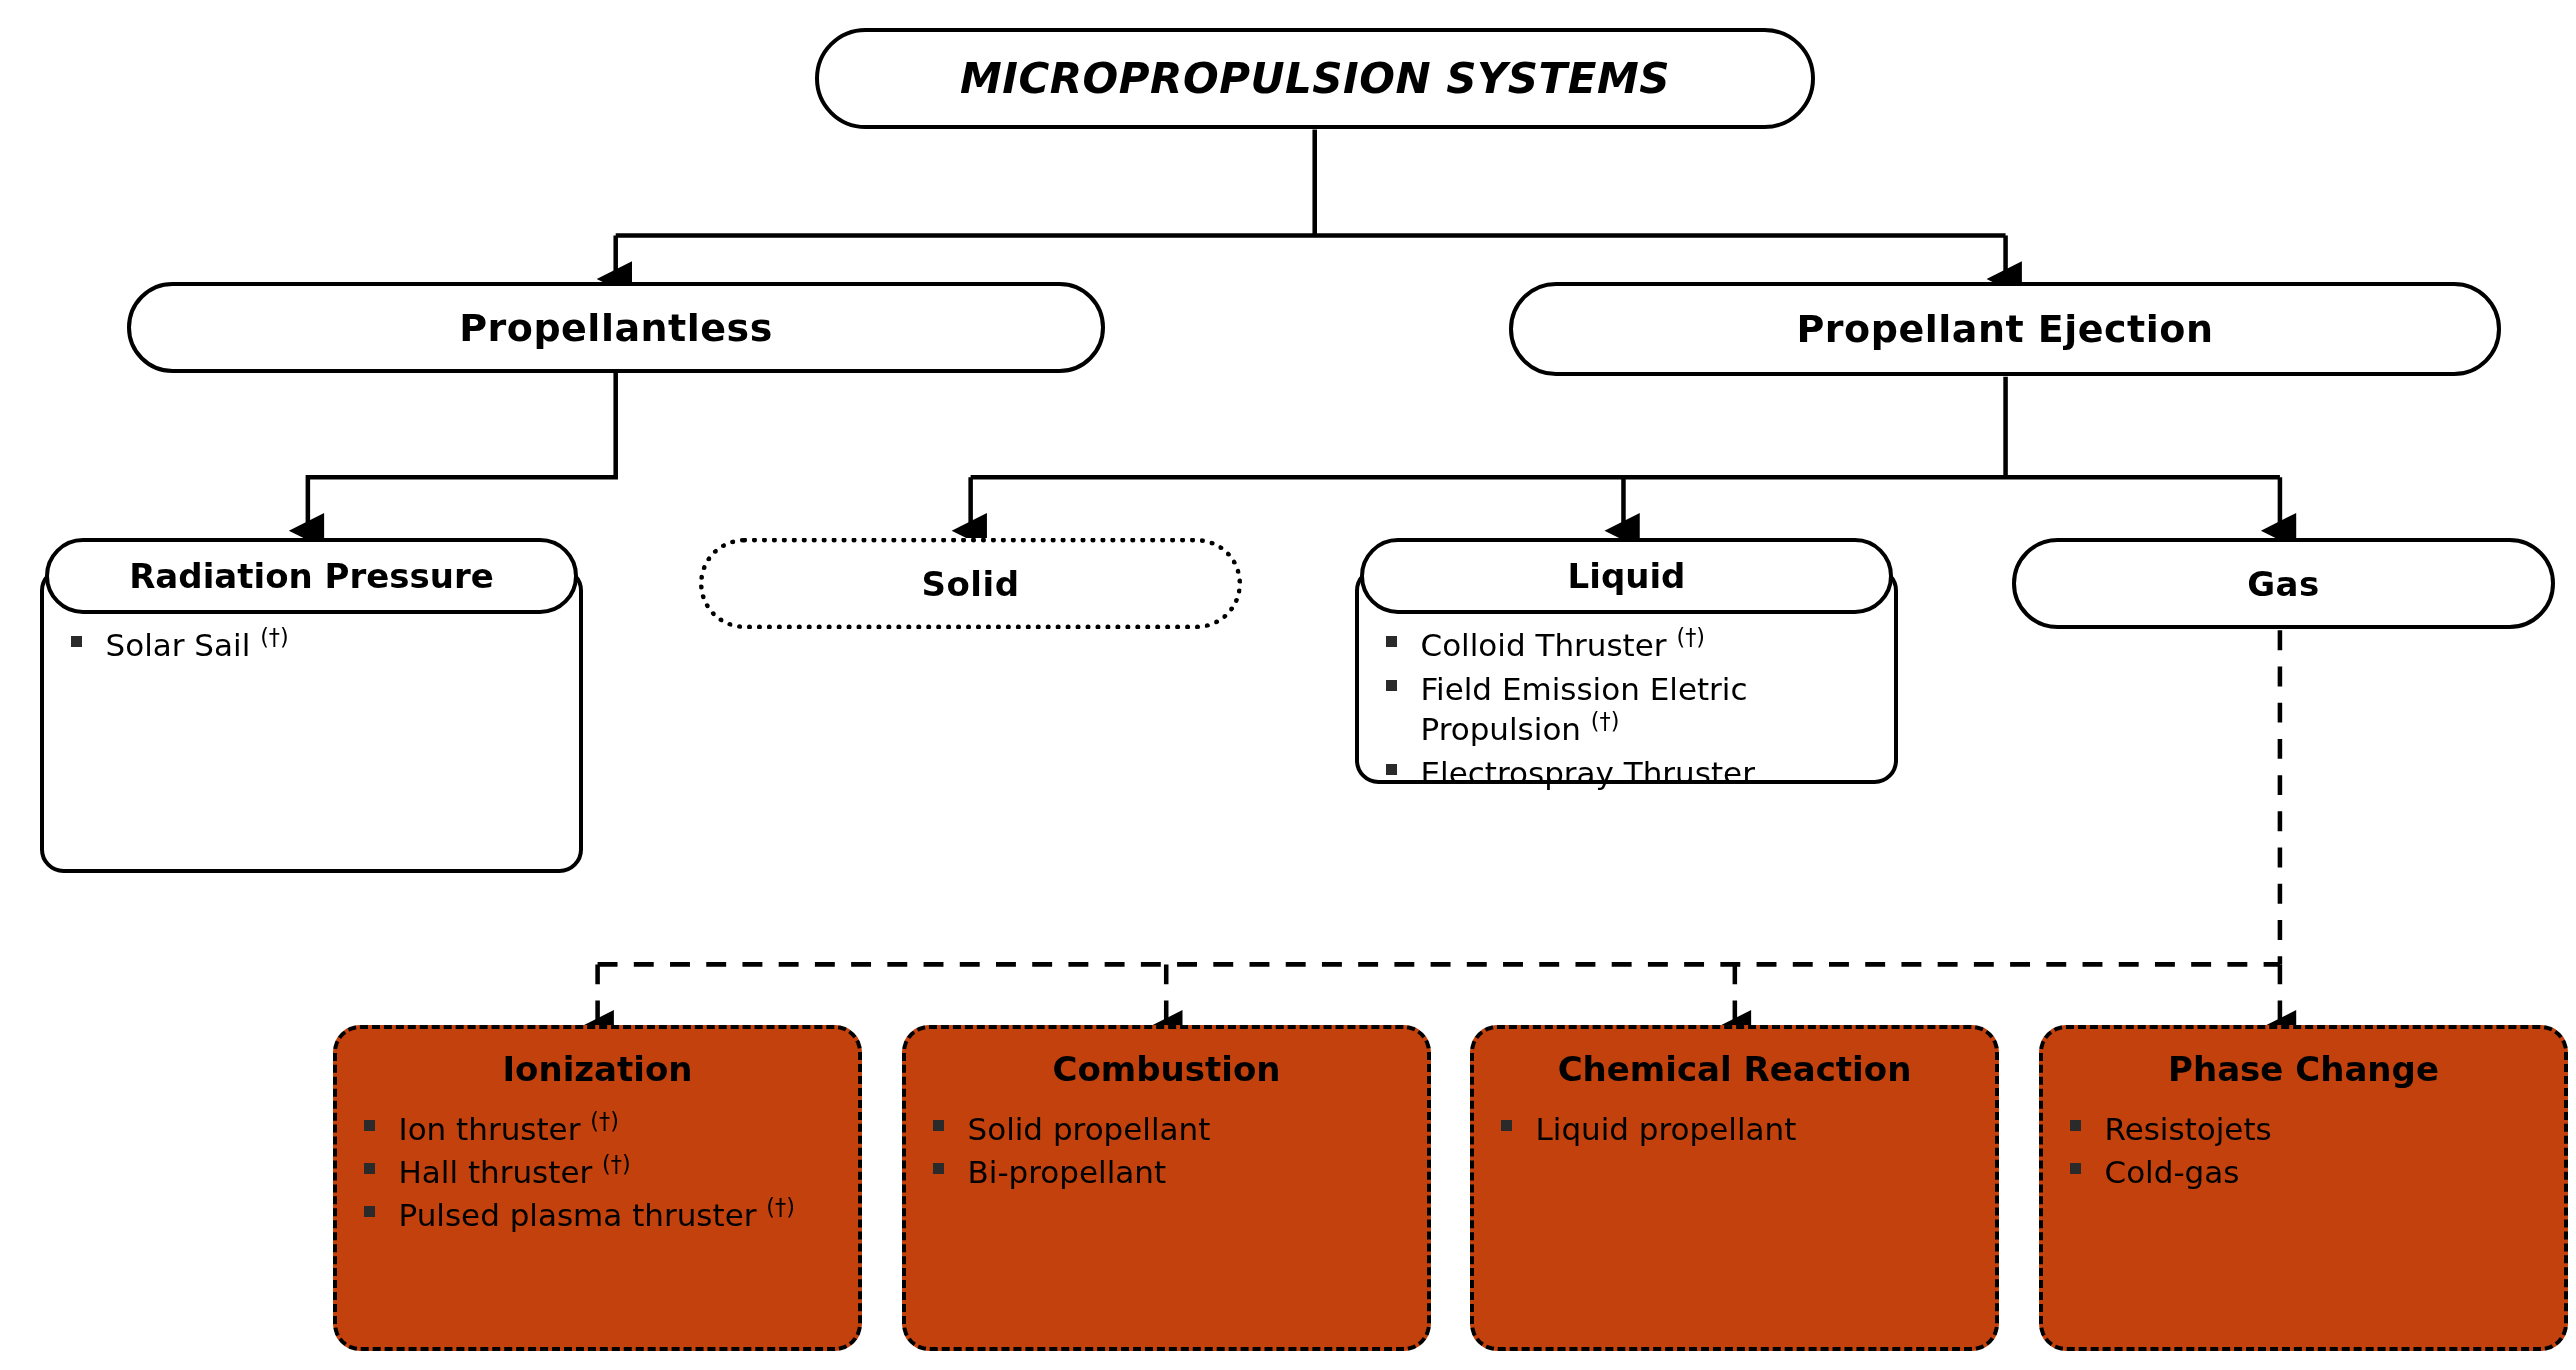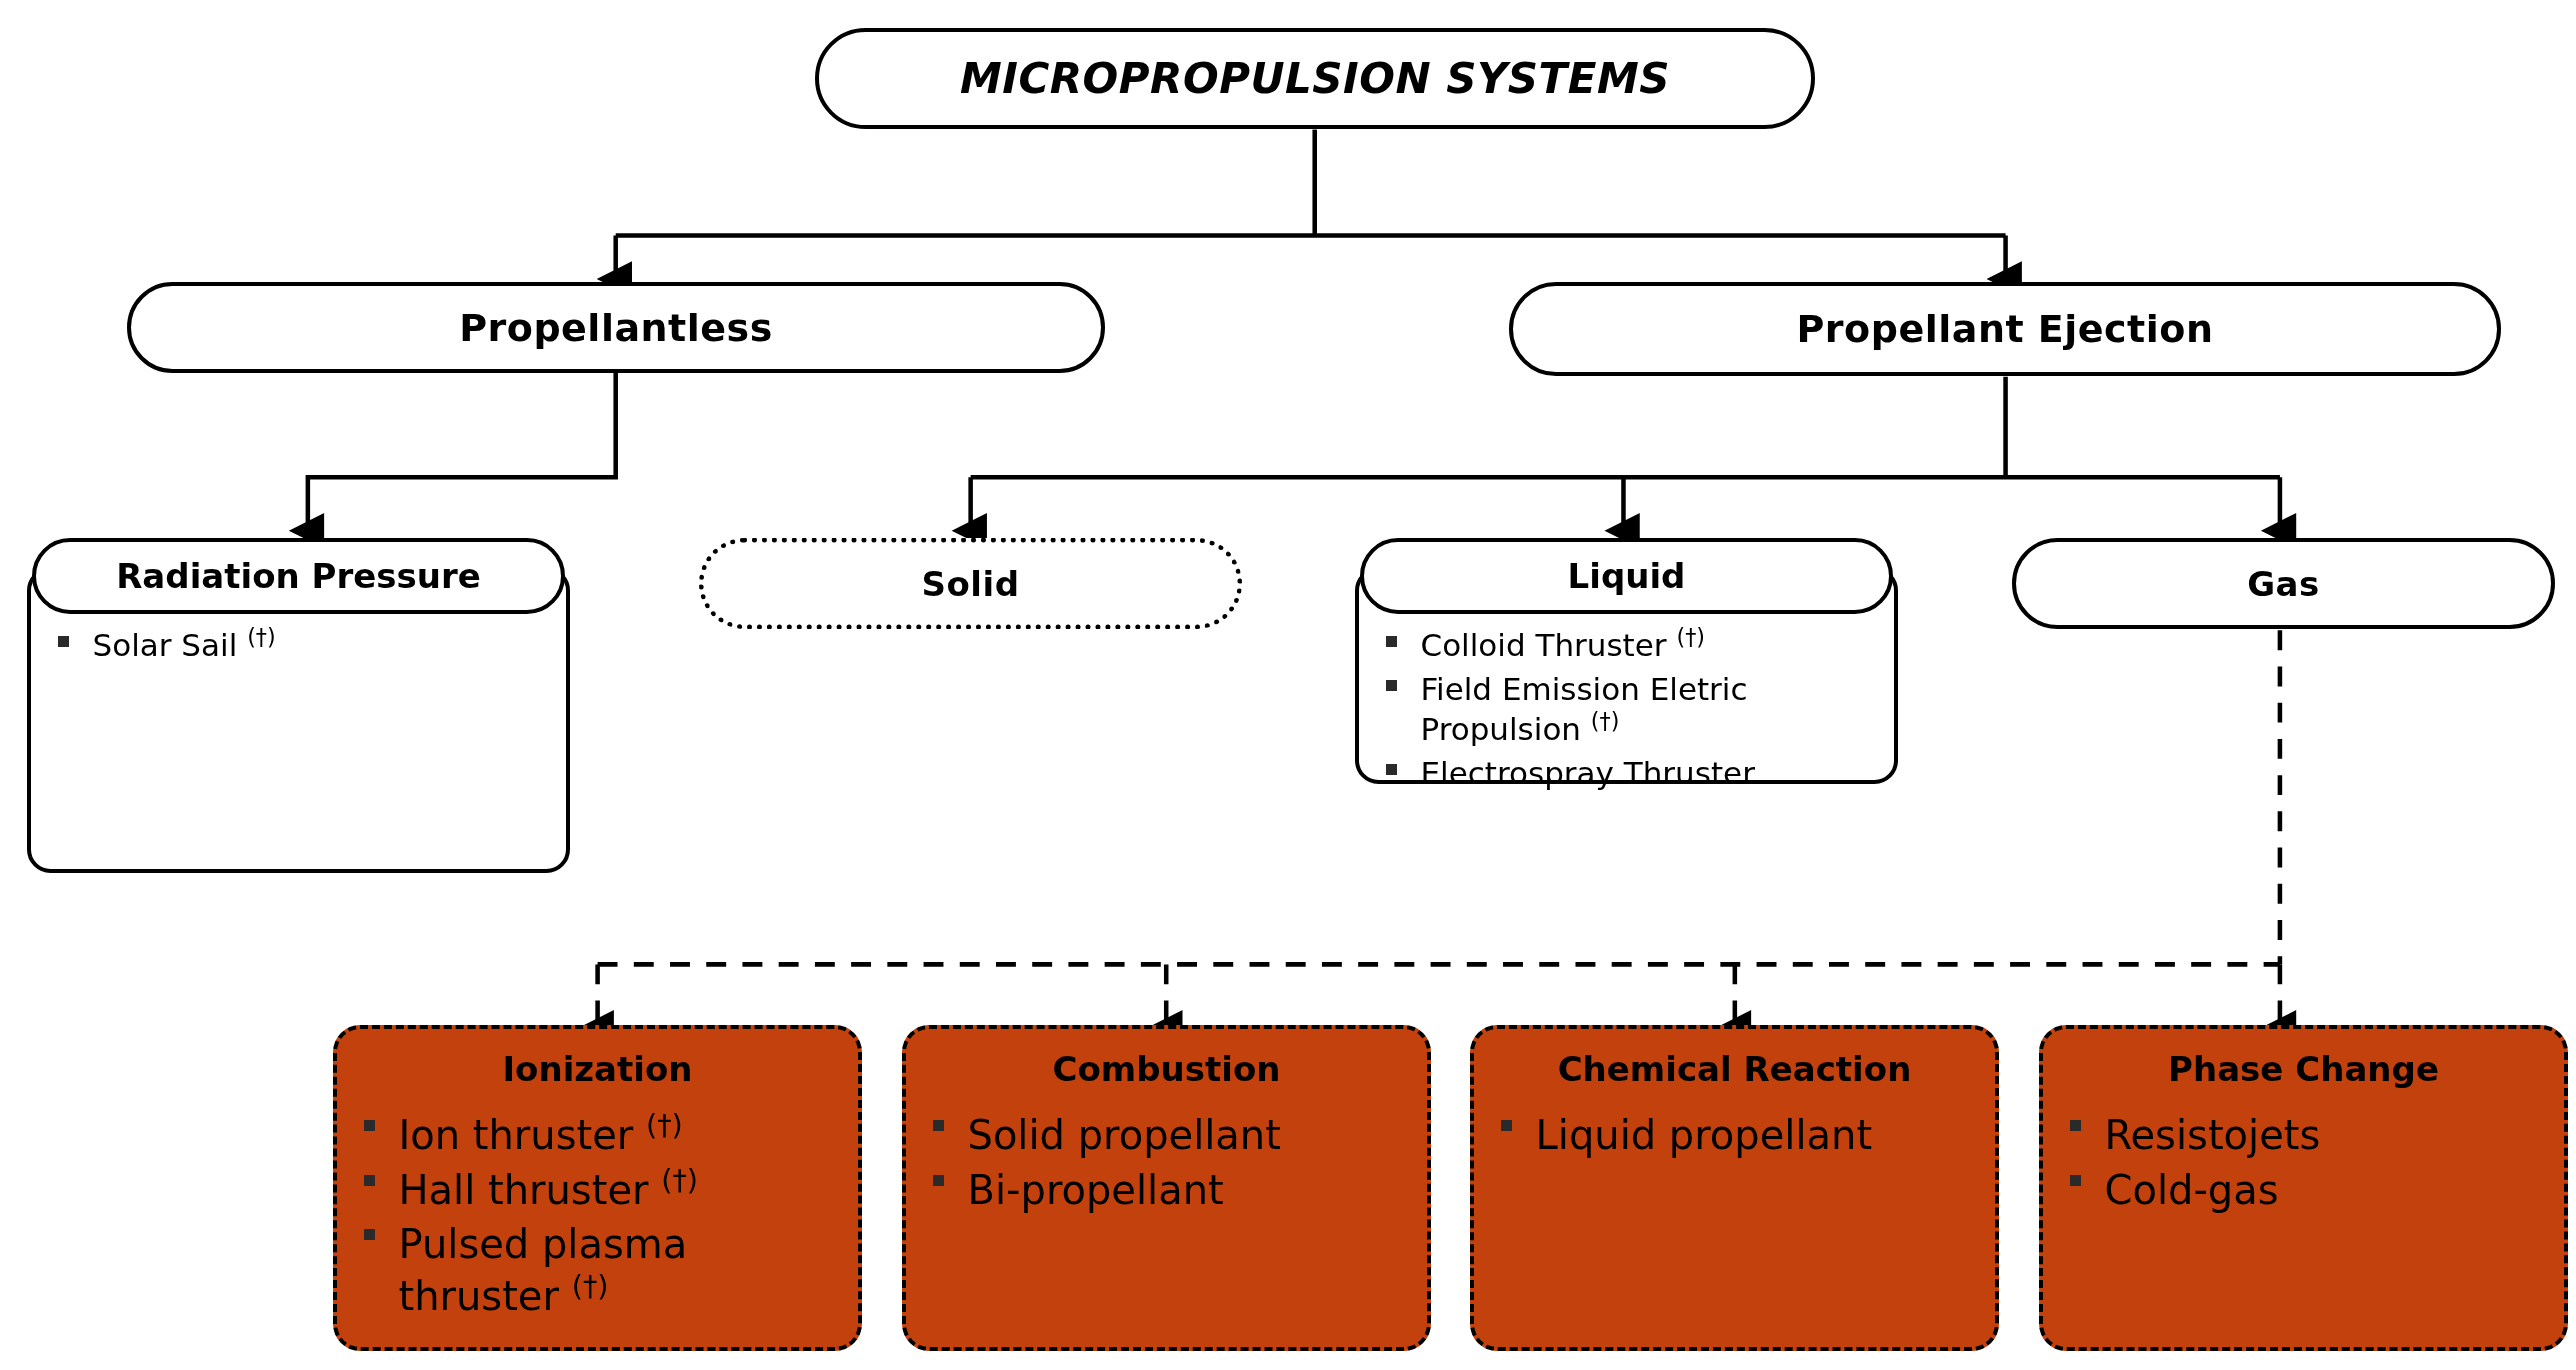--- a/index.html
+++ b/index.html
@@ -146,21 +146,21 @@
     line-height: 1.30;
     margin-bottom: 2.7px;
   }
 
   
   .t-root .cap { font-size: 42px; }
   .t-mid  .cap { font-size: 38px; }
   .t-sub  .cap { font-size: 34px; }
   .card-list li { font-size: 31px; }
   .leaf-title  { font-size: 34px; }
-  .leaf-list li { font-size: 40px; }
+  .leaf-list li { font-size: 31px; }
 </style>
 </head>
 <body>
 
 <div id="root">
 
   <svg id="edges" viewBox="0 0 2845 1514" xmlns="http://www.w3.org/2000/svg">
     <defs>
       <marker id="arrow" markerWidth="9" markerHeight="9" refX="4.5" refY="4.2" orient="auto" markerUnits="strokeWidth">
         <path d="M0.6,0.6 L8.4,0.6 L4.5,8.4 Z" fill="#000000"></path>
@@ -200,21 +200,21 @@
   </div>
 
   <div class="pill t-mid" style="left:127px; top:282px; width:978px; height:91px;">
     <span class="cap">Propellantless</span>
   </div>
 
   <div class="pill t-mid" style="left:1509px; top:282px; width:992px; height:94px;">
     <span class="cap">Propellant Ejection</span>
   </div>
 
-  <div class="card t-sub" style="left:27px; top:538px; width:543px; height:335px;border-radius:25px;">
+  <div class="card t-sub" style="left:40px; top:538px; width:543px; height:335px;border-radius:25px;">
     <div class="card-body"></div>
     <div class="card-head">
       <span class="cap">Radiation Pressure</span>
     </div>
     <ul class="card-list">
       <li>
         <span class="bullet"></span>
         <span class="itemtext">
           <span>Solar Sail</span>
           <span class="dag">(†)</span>

